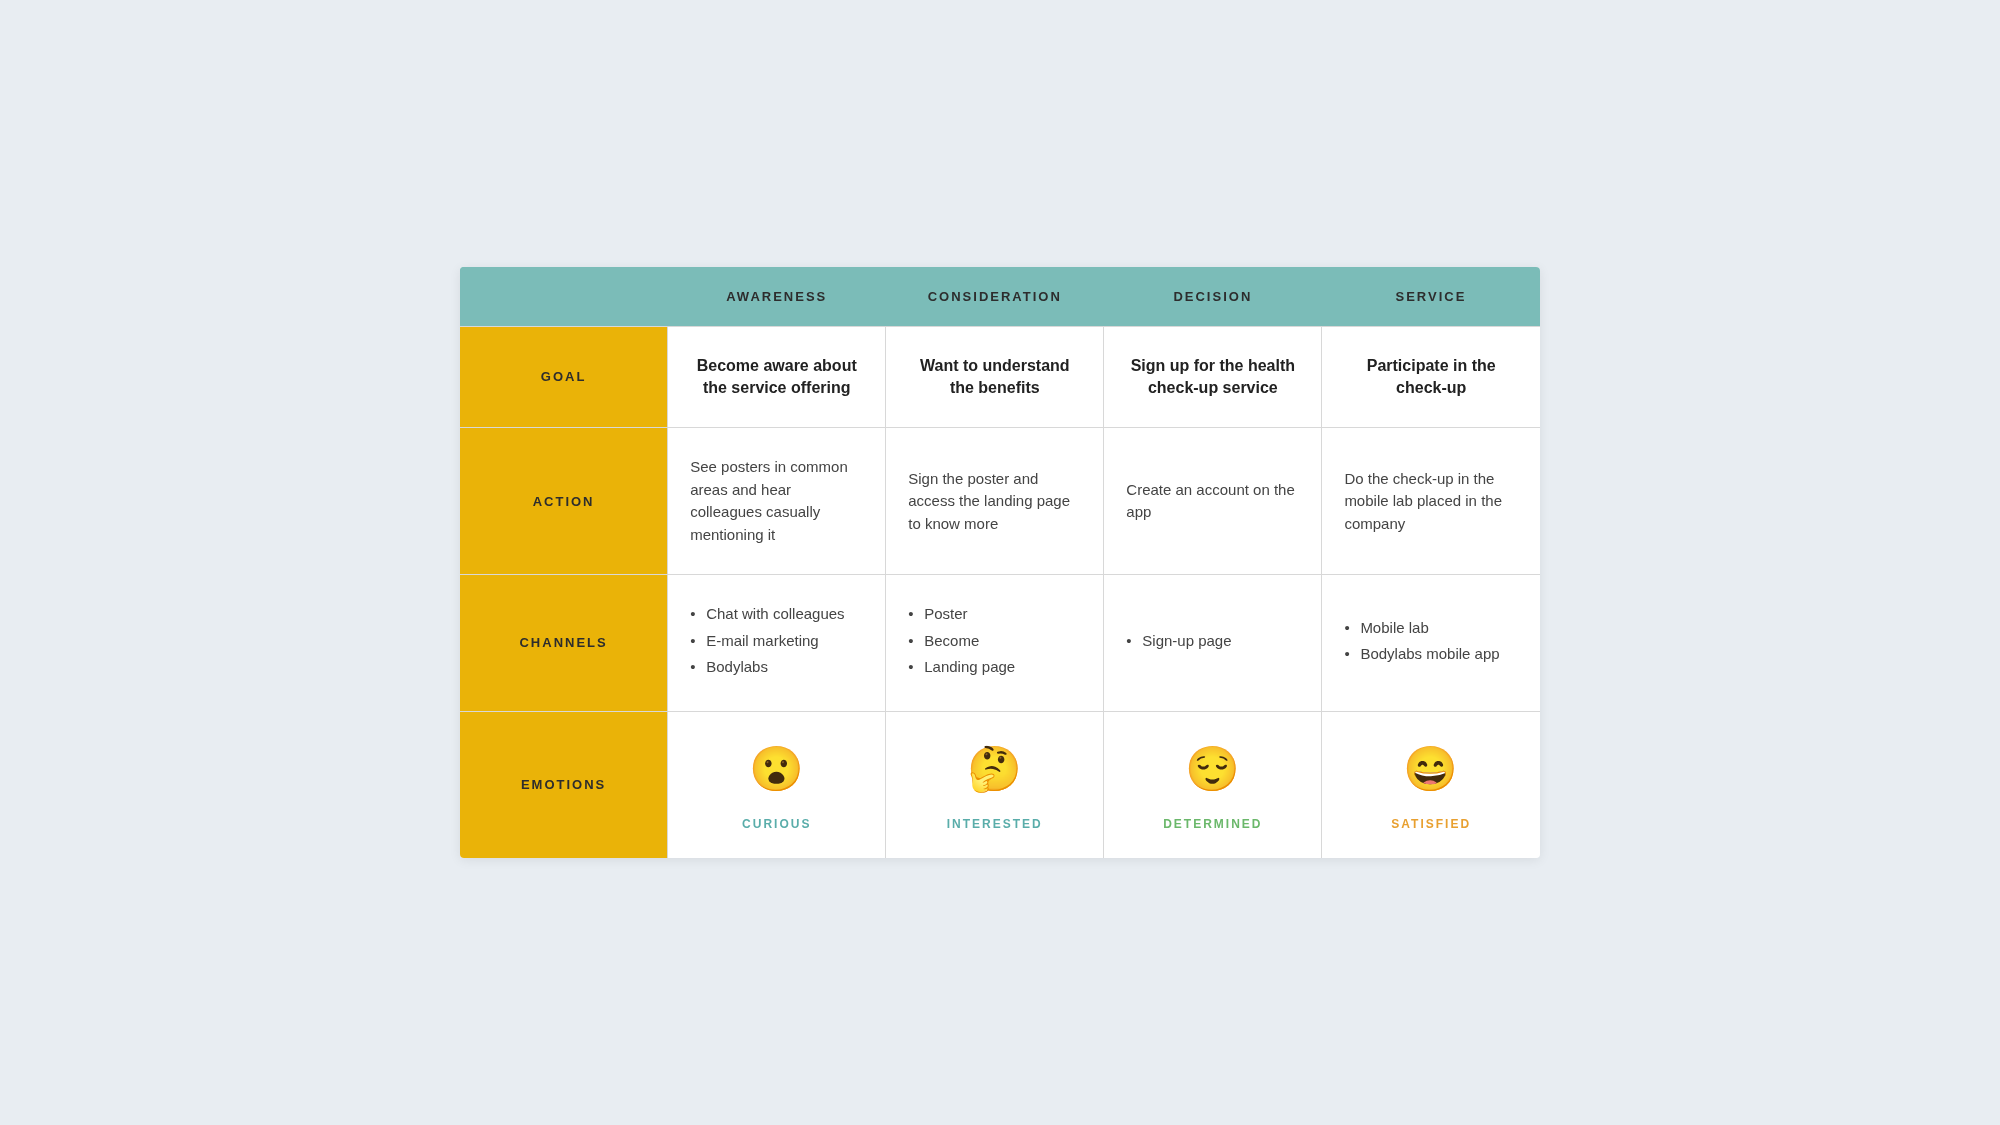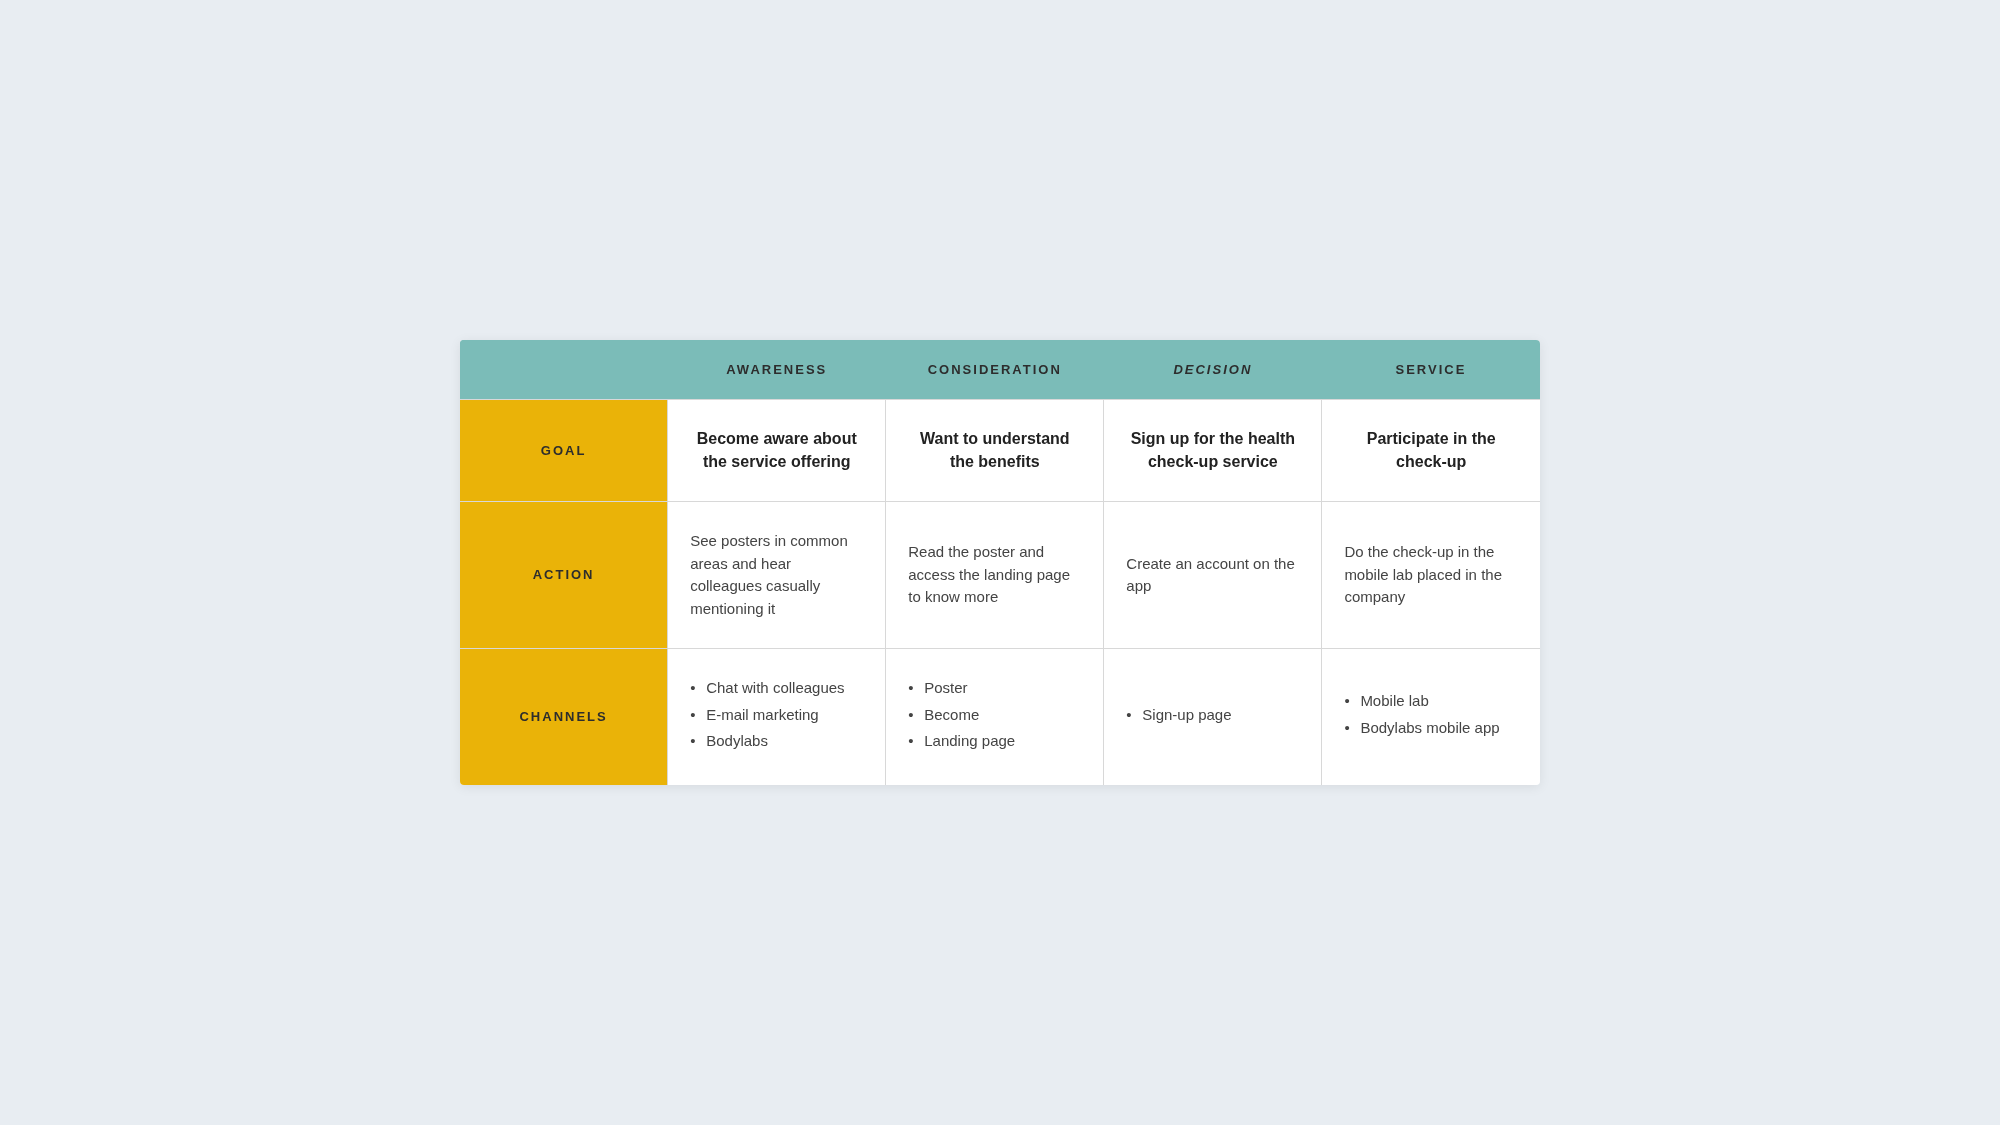--- a/index.html
+++ b/index.html
@@ -67,21 +67,21 @@
       font-size: 13px;
       font-weight: 700;
       letter-spacing: 2px;
       text-transform: uppercase;
       color: #2d2d2d;
       width: 200px;
     }
 
     .col-awareness { width: 210px; }
     .col-consideration { width: 210px; }
-    .col-decision { width: 210px; font-style: italic; }
+    .col-decision { width: 210px; }
     .col-service { width: 210px; }
 
     
     .goal-cell {
       font-weight: 700;
       font-size: 16px;
       text-align: center;
       line-height: 1.4;
       color: #222;
     }
@@ -165,21 +165,21 @@
         <td class="row-label">GOAL</td>
         <td class="goal-cell">Become aware about the service offering</td>
         <td class="goal-cell">Want to understand the benefits</td>
         <td class="goal-cell">Sign up for the health check-up service</td>
         <td class="goal-cell">Participate in the check-up</td>
       </tr>
 
       <tr>
         <td class="row-label">ACTION</td>
         <td class="action-cell">See posters in common areas and hear colleagues casually mentioning it</td>
-        <td class="action-cell">Read the poster and access the landing page to know more</td>
+        <td class="action-cell">Sign the poster and access the landing page to know more</td>
         <td class="action-cell">Create an account on the app</td>
         <td class="action-cell">Do the check-up in the mobile lab placed in the company</td>
       </tr>
 
       <tr>
         <td class="row-label">CHANNELS</td>
         <td class="channels-cell">
           <ul>
             <li>Chat with colleagues</li>
             <li>E-mail marketing</li>
@@ -199,15 +199,34 @@
           </ul>
         </td>
         <td class="channels-cell">
           <ul>
             <li>Mobile lab</li>
             <li>Bodylabs mobile app</li>
           </ul>
         </td>
       </tr>
 
+      <tr>
+        <td class="row-label">EMOTIONS</td>
+        <td class="emotions-cell">
+          <span class="emoji">😮</span>
+          <span class="emotion-label emotion-curious">CURIOUS</span>
+        </td>
+        <td class="emotions-cell">
+          <span class="emoji">🤔</span>
+          <span class="emotion-label emotion-interested">INTERESTED</span>
+        </td>
+        <td class="emotions-cell">
+          <span class="emoji">😌</span>
+          <span class="emotion-label emotion-determined">DETERMINED</span>
+        </td>
+        <td class="emotions-cell">
+          <span class="emoji">😄</span>
+          <span class="emotion-label emotion-satisfied">SATISFIED</span>
+        </td>
+      </tr>
     </tbody>
   </table>
 </div>
 
 </body></html>

